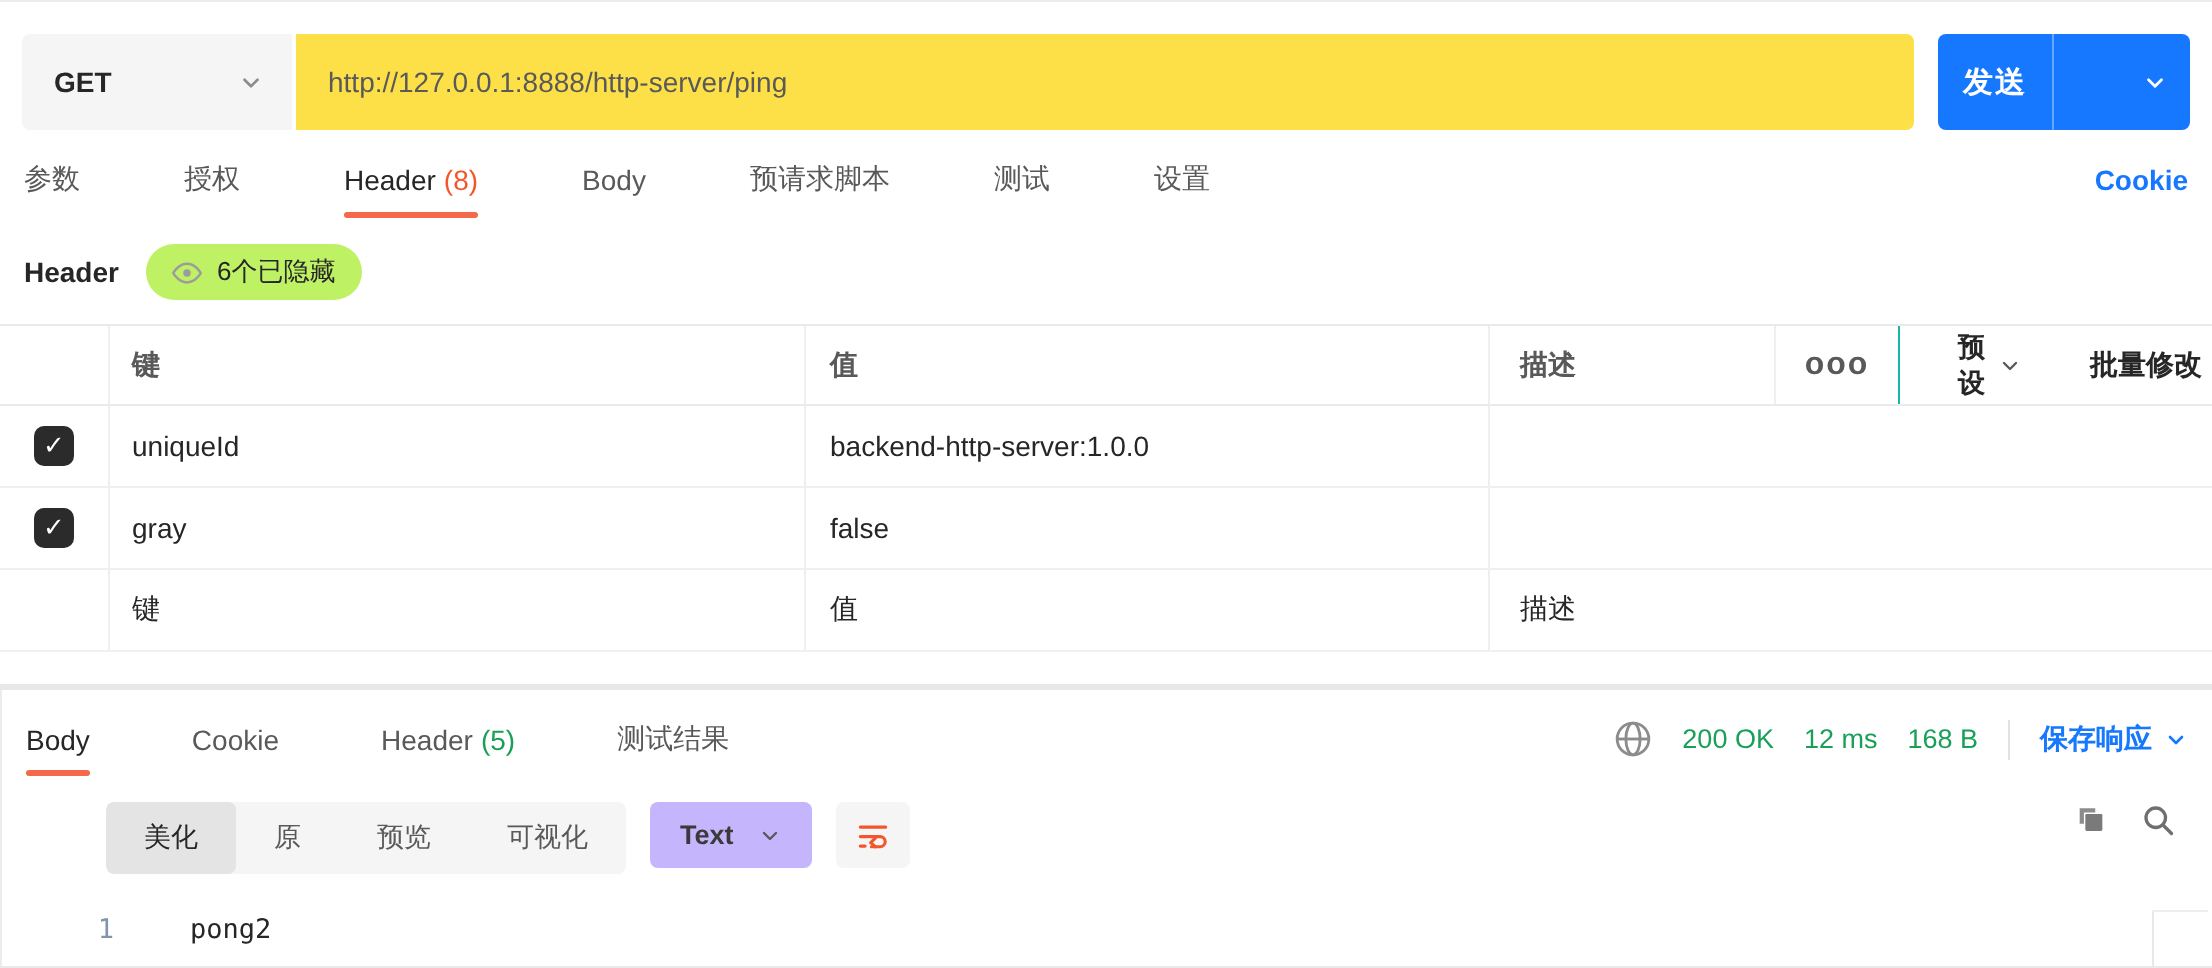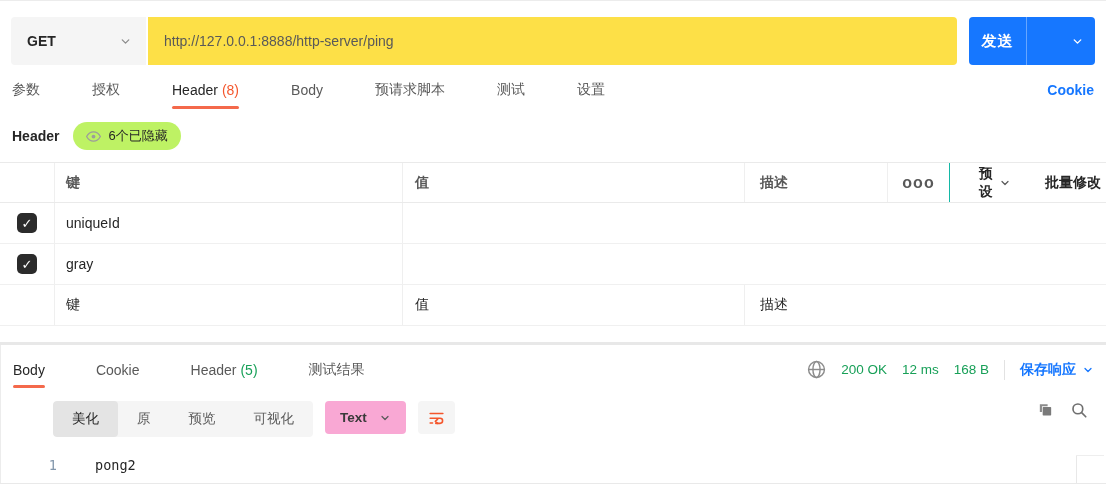--- a/index.html
+++ b/index.html
@@ -89,21 +89,21 @@
   .status-group { margin-left: auto; display: flex; align-items: center; gap: 15px; font-size: 13.5px; }
   .status-green { color: #18a058; }
   .status-sep { width: 1px; height: 20px; background: #e2e2e2; }
   .save-resp { display: flex; align-items: center; gap: 6px; color: #1677ff;
     font-size: 14px; font-weight: bold; cursor: pointer; }
 
   .res-toolbar { display: flex; align-items: flex-start; padding: 7px 12px 9px 12px; margin-left: 40px; }
   .segmented { display: flex; background: #f5f5f5; border-radius: 4px; overflow: hidden; }
   .seg { padding: 9px 19px; font-size: 13.5px; color: #595959; cursor: pointer; border-radius: 4px; }
   .seg.active { background: #e4e4e4; color: #262626; }
-  .fmt-select { margin-left: 12px; background: #f9a8d4; border-radius: 4px;
+  .fmt-select { margin-left: 12px; background: #c4b5fd; border-radius: 4px;
     display: flex; align-items: center; gap: 12px; padding: 9px 15px;
     font-size: 13.5px; font-weight: bold; color: #3a3a3a; cursor: pointer; }
   .wrap-btn { margin-left: 12px; background: #f5f5f5; border-radius: 4px;
     padding: 7px 9px; display: flex; align-items: center; cursor: pointer; }
   .toolbar-right { margin-left: auto; display: flex; align-items: center; gap: 16px; padding-right: 6px; }
   .icon-btn { cursor: pointer; display: flex; align-items: center; }
 
   
   .code-area { position: relative; padding-top: 9px; }
   .code-line { display: flex; font-size: 13.5px; line-height: 20px; }
@@ -194,33 +194,35 @@
     <div class="cell c-bulk">批量修改</div>
   </div>
 
   <div class="t-row t-body">
     <div class="cell c-check">
       <div class="checkbox">
           <span>✓</span>
         </div>
     </div>
     <div class="cell c-key">uniqueId</div>
+    <div class="cell c-val">backend-http-server:1.0.0</div>
     <div class="cell c-desc"></div>
     <div class="cell"></div>
       <div class="cell"></div>
       <div class="cell"></div>
   </div>
 
   <div class="t-row t-body">
     <div class="cell c-check">
       <div class="checkbox">
           <span>✓</span>
         </div>
     </div>
     <div class="cell c-key">gray</div>
+    <div class="cell c-val">false</div>
     <div class="cell c-desc"></div>
     <div class="cell"></div>
       <div class="cell"></div>
       <div class="cell"></div>
   </div>
 
   <div class="t-row t-body">
     <div class="cell c-check"></div>
     <div class="cell c-key placeholder">键</div>
     <div class="cell c-val placeholder">值</div>

